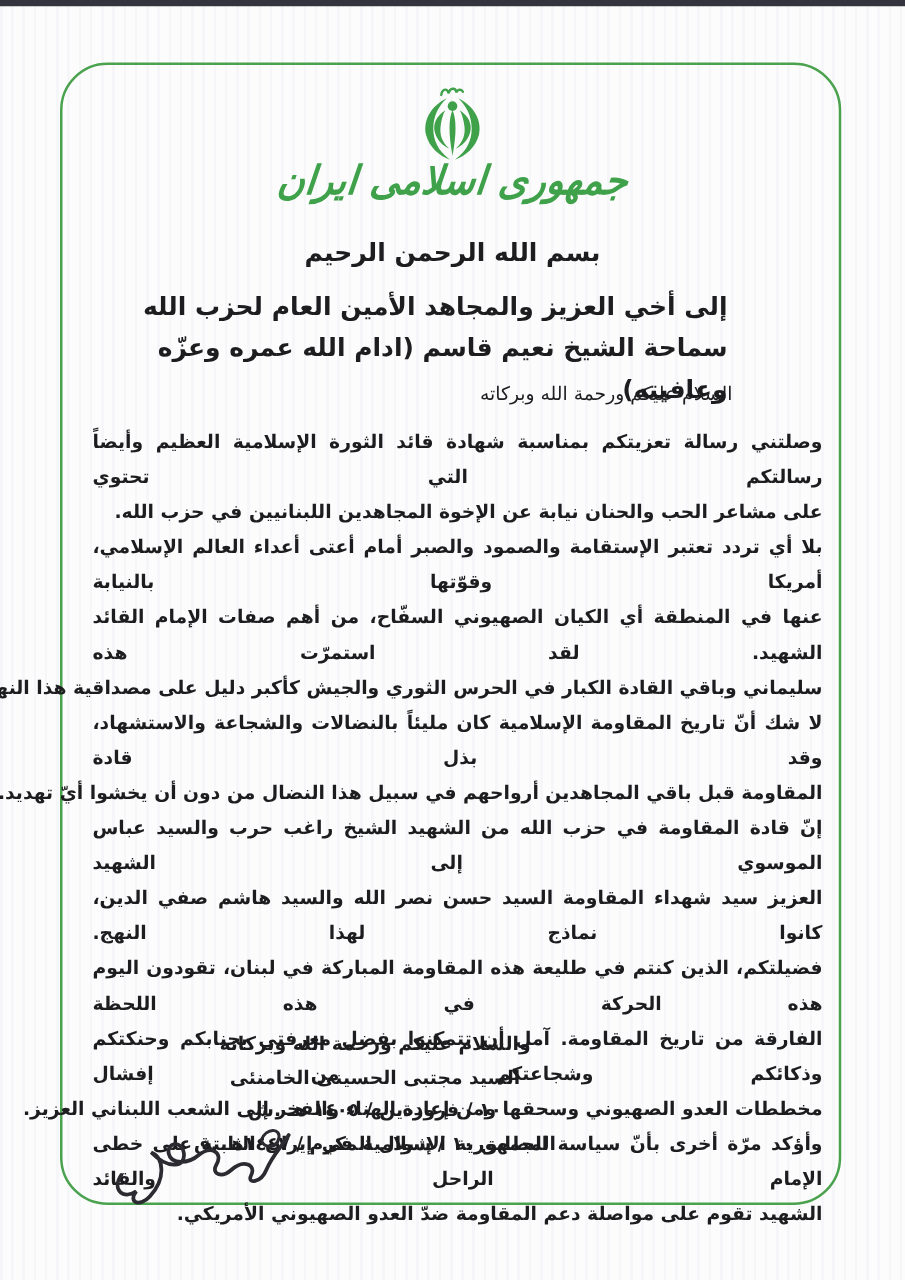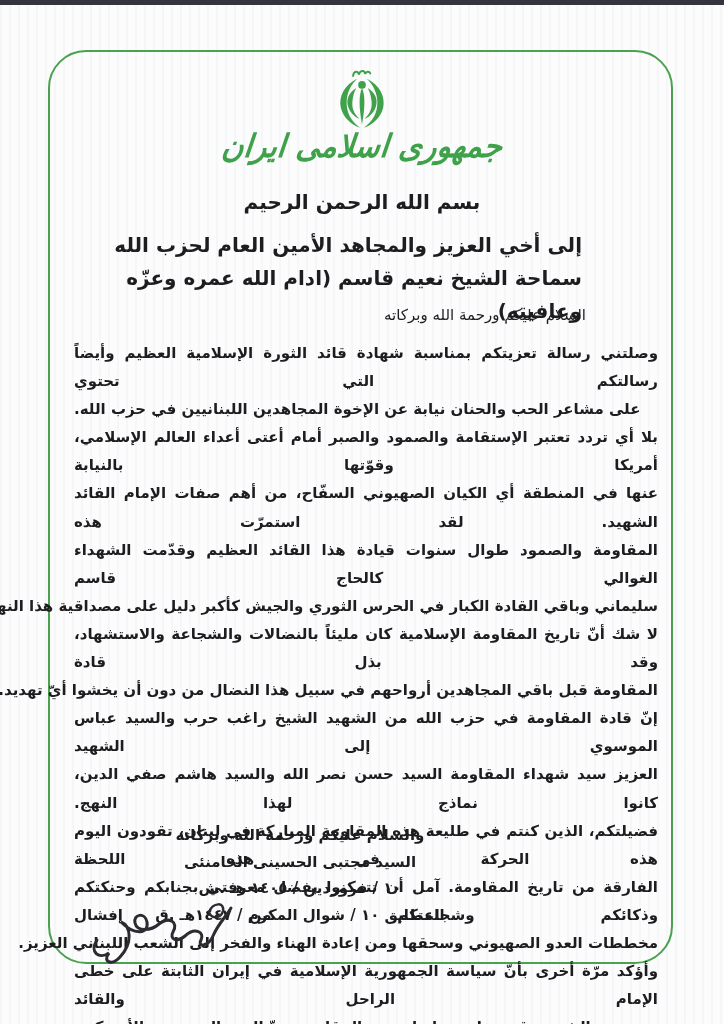--- a/index.html
+++ b/index.html
@@ -36,21 +36,21 @@
   .greeting {
     position:absolute; top:306px; right:138px; left:80px;
     direction:rtl; text-align:right; font-size:15px; font-weight:normal;
   }
   .body-text {
     position:absolute; top:339px; right:66px; left:74px;
     direction:rtl; font-size:15px; font-weight:bold; line-height:28.1px;
   }
   .bline { white-space:nowrap; }
   .bline.j { white-space:normal; text-align:justify; text-align-last:justify; }
-  .bline.c { text-align:left; }
+  .bline.c { text-align:right; }
   .closing {
     position:absolute; top:822px; left:100px; width:400px;
     direction:rtl; text-align:center; font-size:15px; font-weight:bold; line-height:26.5px;
   }
   .signature { position:absolute; left:85px; top:896px; }
 </style>
 </head>
 <body>
 
 <div class="page">
@@ -86,21 +86,20 @@
     <div>سماحة الشيخ نعيم قاسم (ادام الله عمره وعزّه وعافيته)</div>
   </div>
 
   <div class="greeting">السلام عليكم ورحمة الله وبركاته</div>
 
   <div class="body-text">
     <div class="bline j">وصلتني رسالة تعزيتكم بمناسبة شهادة قائد الثورة الإسلامية العظيم وأيضاً رسالتكم التي تحتوي</div>
     <div class="bline c">على مشاعر الحب والحنان نيابة عن الإخوة المجاهدين اللبنانيين في حزب الله.</div>
     <div class="bline j">بلا أي تردد تعتبر الإستقامة والصمود والصبر أمام أعتى أعداء العالم الإسلامي، أمريكا وقوّتها بالنيابة</div>
     <div class="bline j">عنها في المنطقة أي الكيان الصهيوني السفّاح، من أهم صفات الإمام القائد الشهيد. لقد استمرّت هذه</div>
-    <div class="bline j">المقاومة والصمود طوال سنوات قيادة هذا القائد العظيم وقدّمت الشهداء الغوالي كالحاج قاسم</div>
     <div class="bline c">سليماني وباقي القادة الكبار في الحرس الثوري والجيش كأكبر دليل على مصداقية هذا النهج.</div>
     <div class="bline j">لا شك أنّ تاريخ المقاومة الإسلامية كان مليئاً بالنضالات والشجاعة والاستشهاد، وقد بذل قادة</div>
     <div class="bline c">المقاومة قبل باقي المجاهدين أرواحهم في سبيل هذا النضال من دون أن يخشوا أيّ تهديد.</div>
     <div class="bline j">إنّ قادة المقاومة في حزب الله من الشهيد الشيخ راغب حرب والسيد عباس الموسوي إلى الشهيد</div>
     <div class="bline j">العزيز سيد شهداء المقاومة السيد حسن نصر الله والسيد هاشم صفي الدين، كانوا نماذج لهذا النهج.</div>
     <div class="bline j">فضيلتكم، الذين كنتم في طليعة هذه المقاومة المباركة في لبنان، تقودون اليوم هذه الحركة في هذه اللحظة</div>
     <div class="bline j">الفارقة من تاريخ المقاومة. آمل أن تتمكنوا بفضل معرفتي بجنابكم وحنكتكم وذكائكم وشجاعتكم من إفشال</div>
     <div class="bline c">مخططات العدو الصهيوني وسحقها ومن إعادة الهناء والفخر إلى الشعب اللبناني العزيز.</div>
     <div class="bline j">وأؤكد مرّة أخرى بأنّ سياسة الجمهورية الإسلامية في إيران الثابتة على خطى الإمام الراحل والقائد</div>
     <div class="bline c">الشهيد تقوم على مواصلة دعم المقاومة ضدّ العدو الصهيوني الأمريكي.</div>

